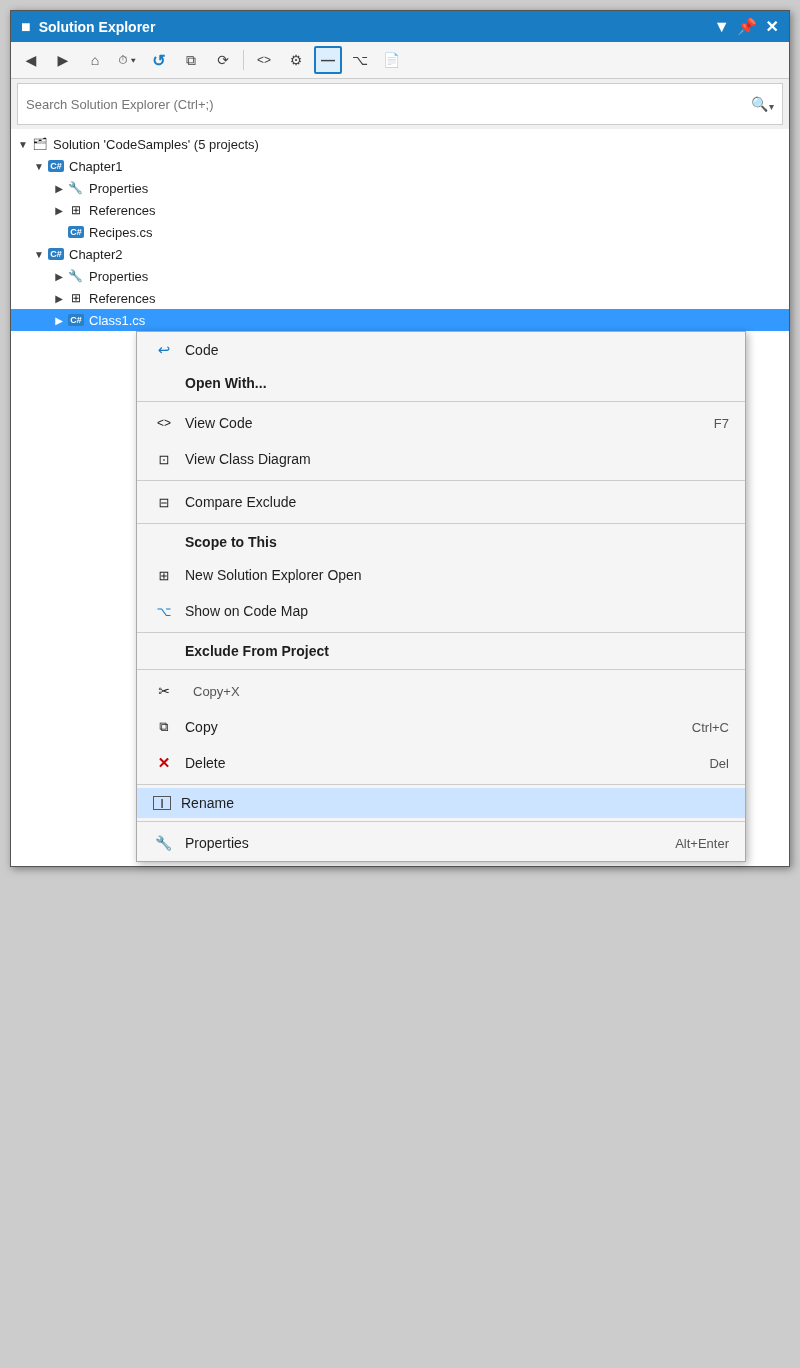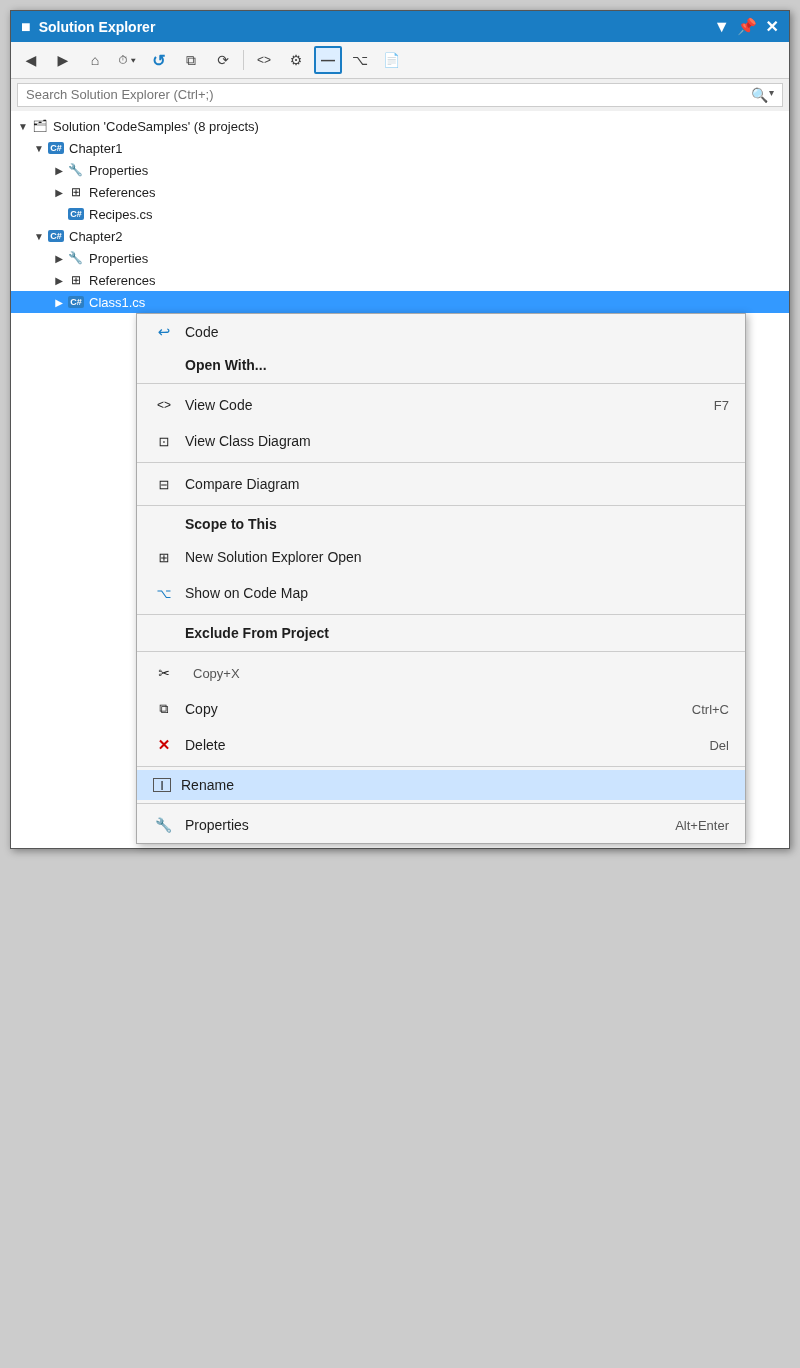--- a/index.html
+++ b/index.html
@@ -69,25 +69,25 @@
       background: #ddeeff;
     }
     .toolbar-sep {
       width: 1px;
       height: 20px;
       background: #ccc;
       margin: 0 2px;
     }
     .search-bar {
       display: flex;
-      align-items: flex-start;
+      align-items: flex-end;
       background: white;
       border: 1px solid #ccc;
       margin: 4px 6px;
-      padding: 3px 8px;
+      padding: 12px 8px;
     }
     .search-bar input {
       border: none;
       outline: none;
       flex: 1;
       font-size: 13px;
       color: #888;
       background: transparent;
     }
     .search-bar .search-icon {
@@ -231,21 +231,21 @@
     <input type="text" placeholder="Search Solution Explorer (Ctrl+;)" style="">
     <span class="search-icon">🔍</span>
     <span style="font-size:10px; color:#555;">▾</span>
   </div>
 
   <div class="tree-area">
 
     <div class="tree-item">
       <span class="expand-btn expanded"></span>
       <span class="item-icon">🗂</span>
-      <span>Solution 'CodeSamples' (8 projects)</span>
+      <span>Solution 'CodeSamples' (5 projects)</span>
     </div>
 
     <div class="tree-item indent-1">
       <span class="expand-btn expanded"></span>
       <span class="item-icon">
           <span class="cs-icon">C#</span>
         </span>
       <span>Chapter1</span>
     </div>
     <div class="tree-item indent-2">
@@ -311,21 +311,21 @@
       </div>
 
       <div class="ctx-item">
         <span class="ctx-icon" style="font-size:13px;">⊡</span>
         <span class="ctx-label">View Class Diagram</span>
       </div>
       <div class="ctx-separator"></div>
 
       <div class="ctx-item">
         <span class="ctx-icon" style="font-size:13px;">⊟</span>
-        <span class="ctx-label">Compare Diagram</span>
+        <span class="ctx-label">Compare Exclude</span>
       </div>
       <div class="ctx-separator"></div>
 
       <div class="ctx-item no-icon">
         <span class="ctx-label">Scope to This</span>
       </div>
 
       <div class="ctx-item">
         <span class="ctx-icon" style="font-size:13px;">⊞</span>
         <span class="ctx-label">New Solution Explorer Open</span>

